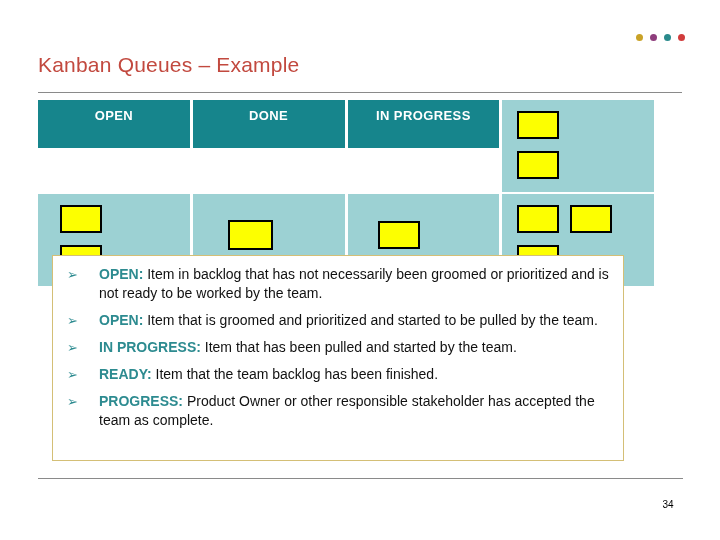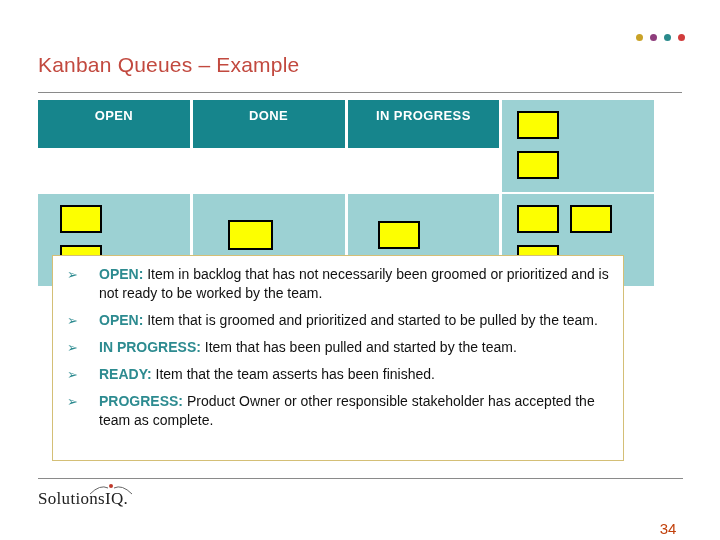--- a/index.html
+++ b/index.html
@@ -72,22 +72,22 @@
   .footer-rule{
     position:absolute;left:38px;top:478px;width:645px;height:1px;background:#8a8a8a;
   }
   .logo{
     position:absolute;left:38px;top:489px;
     font-family:"Liberation Serif",serif;font-size:17px;color:#222222;
     letter-spacing:0.3px;
   }
   .logo .arc{position:absolute;left:50px;top:-6px;}
   .page-num{
-    position:absolute;left:656px;top:520px;width:24px;text-align:center;
-    font-size:15px;color:#c2410c;
+    position:absolute;left:656px;top:499px;width:24px;text-align:center;
+    font-size:10px;color:#000000;
   }
 </style>
 </head>
 <body>
 
 <div class="slide">
 
   <div class="dots">
     <span class="dot dot1"></span>
     <span class="dot dot2"></span>
@@ -132,32 +132,24 @@
     <div class="def-item">
       <span class="bullet">➢</span>
       <div class="text"><span class="term">OPEN:</span><span> Item that is groomed and prioritized and started to be pulled by the team.</span></div>
     </div>
     <div class="def-item">
       <span class="bullet">➢</span>
       <div class="text"><span class="term">IN PROGRESS:</span><span> Item that has been pulled and started by the team.</span></div>
     </div>
     <div class="def-item">
       <span class="bullet">➢</span>
-      <div class="text"><span class="term">READY:</span><span> Item that the team asserts has been finished.</span></div>
+      <div class="text"><span class="term">READY:</span><span> Item that the team backlog has been finished.</span></div>
     </div>
     <div class="def-item">
       <span class="bullet">➢</span>
       <div class="text"><span class="term">PROGRESS:</span><span> Product Owner or other responsible stakeholder has accepted the team as complete.</span></div>
     </div>
   </div>
 
   <div class="footer-rule"></div>
-  <div class="logo">
-    <span>SolutionsIQ.</span>
-    <svg class="arc" width="46" height="12" viewBox="0 0 46 12">
-      <path d="M2,11 Q12,1 20,5" fill="none" stroke="#666666" stroke-width="1"></path>
-      <circle cx="23" cy="3" r="2" fill="#c0392b"></circle>
-      <path d="M26,5 Q34,1 44,11" fill="none" stroke="#666666" stroke-width="1"></path>
-    </svg>
-  </div>
   <div class="page-num">34</div>
 
 </div>
 
 </body></html>

